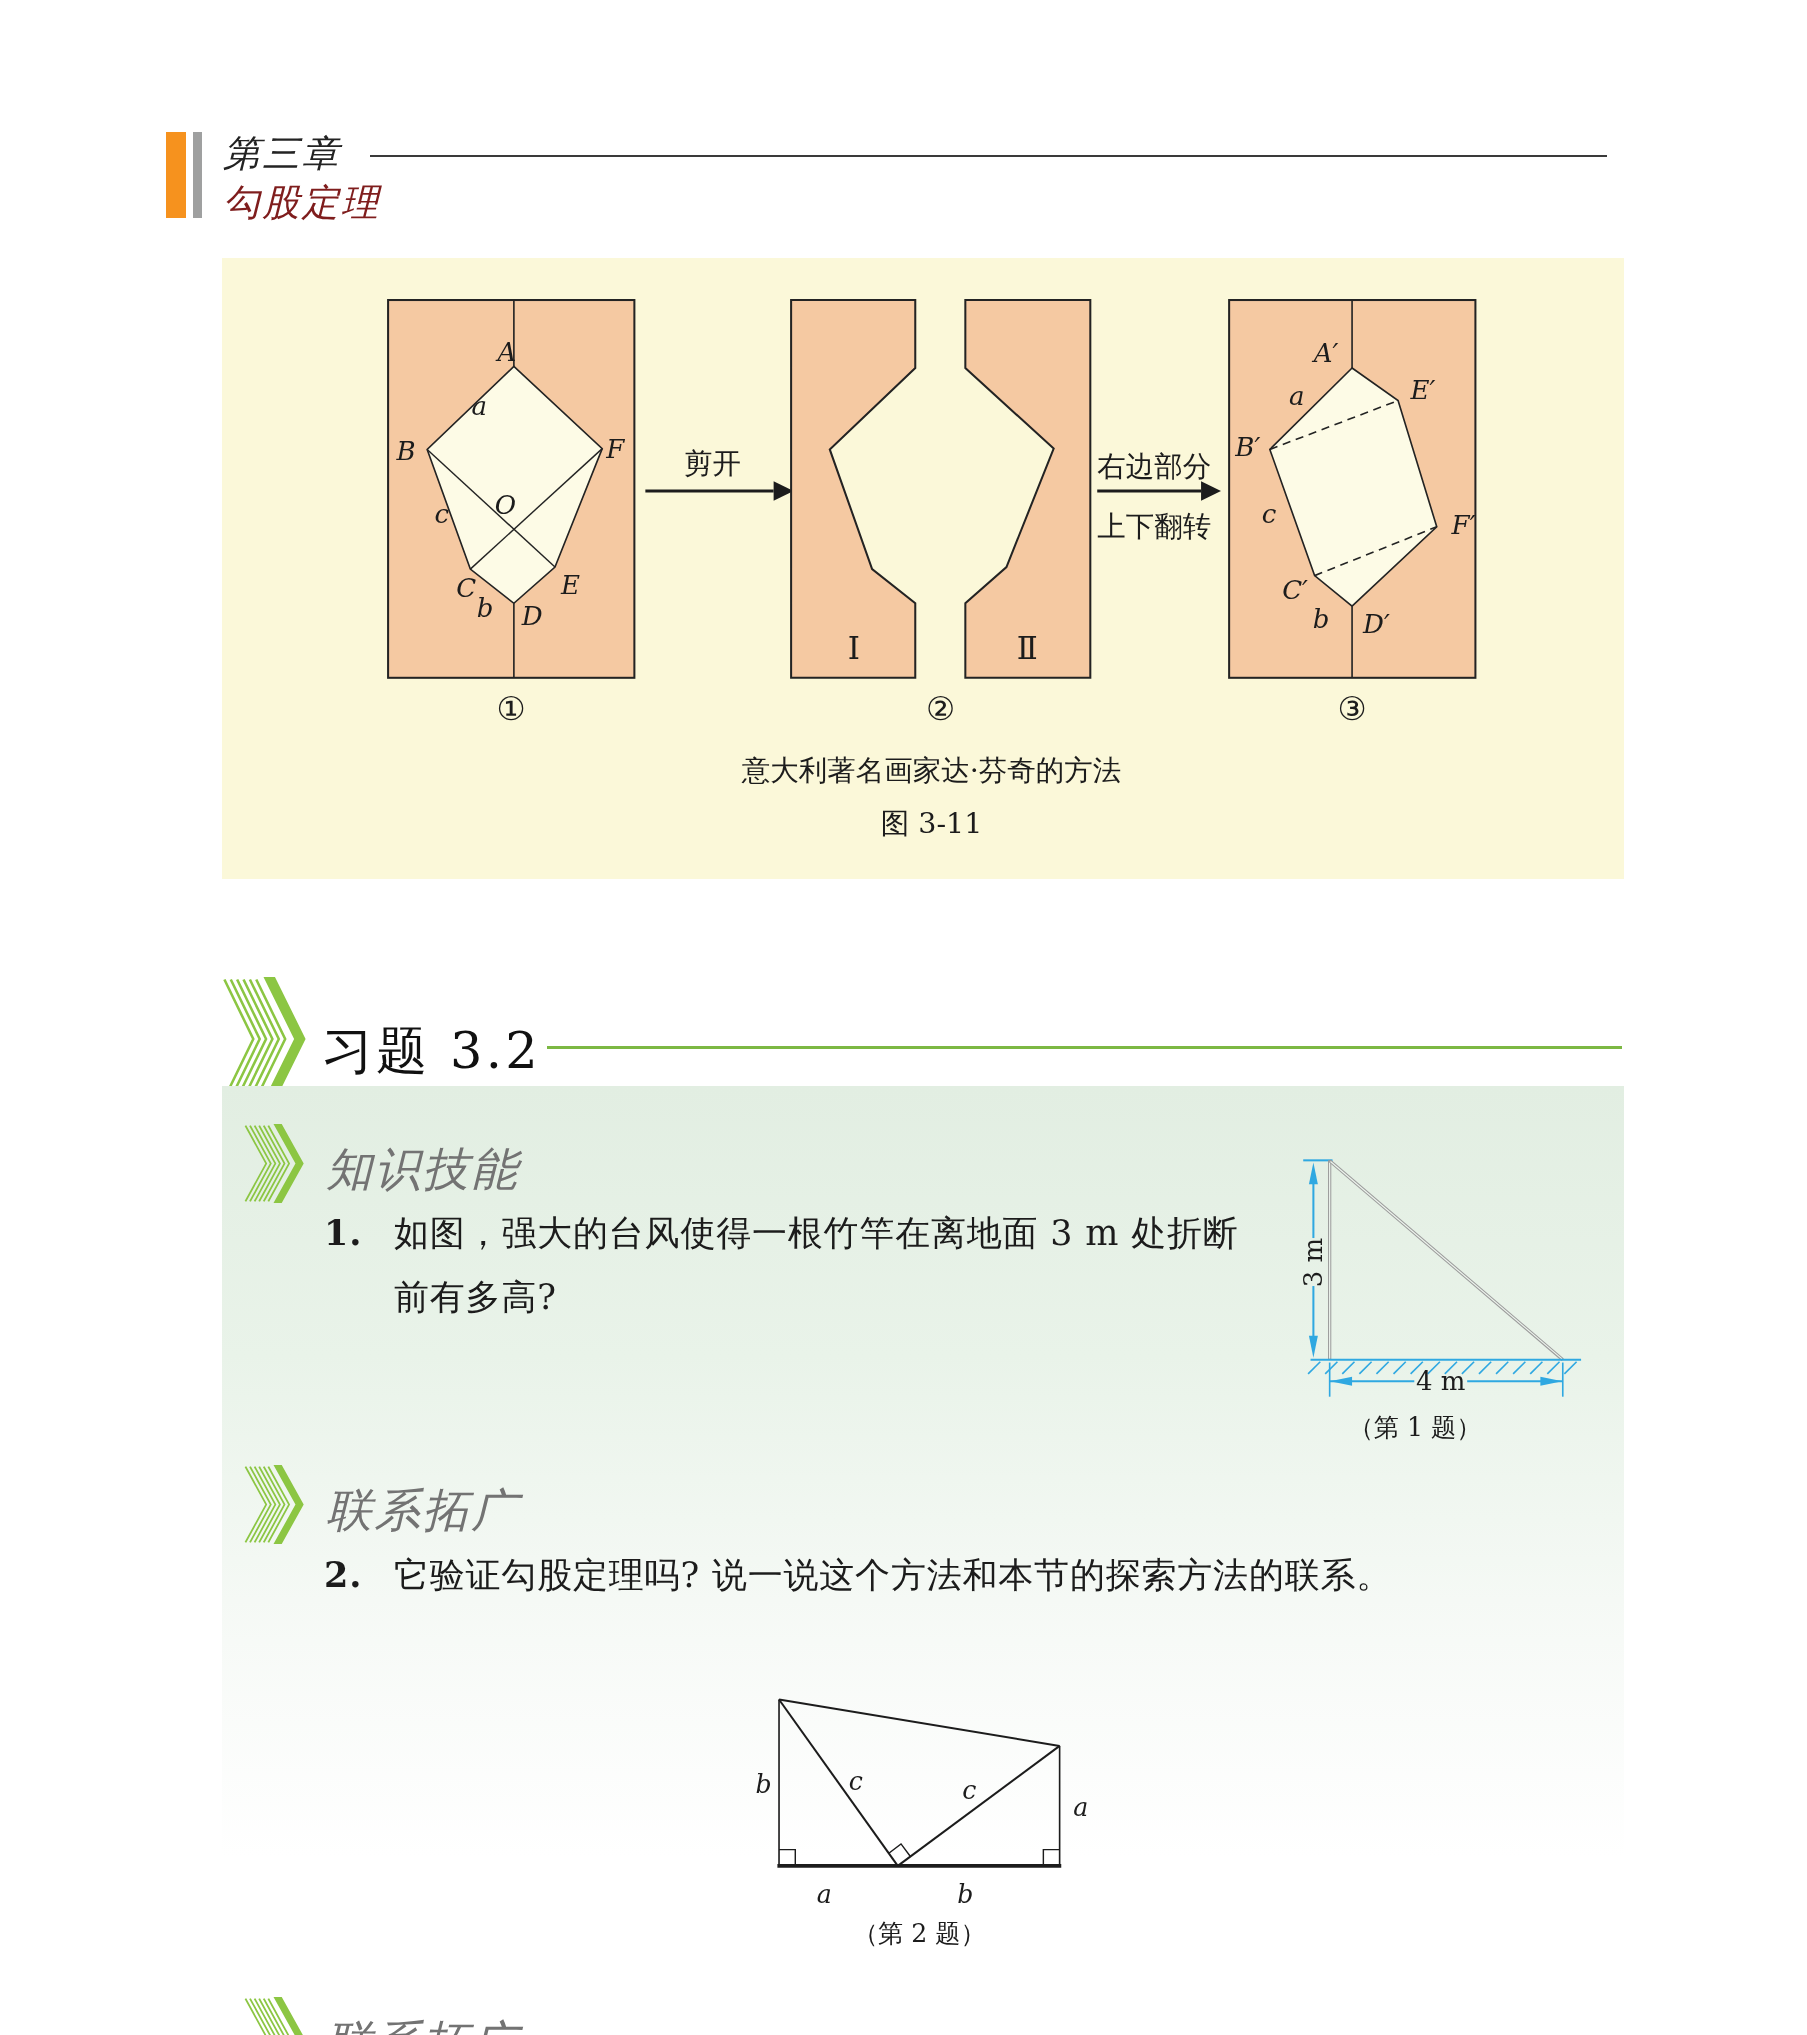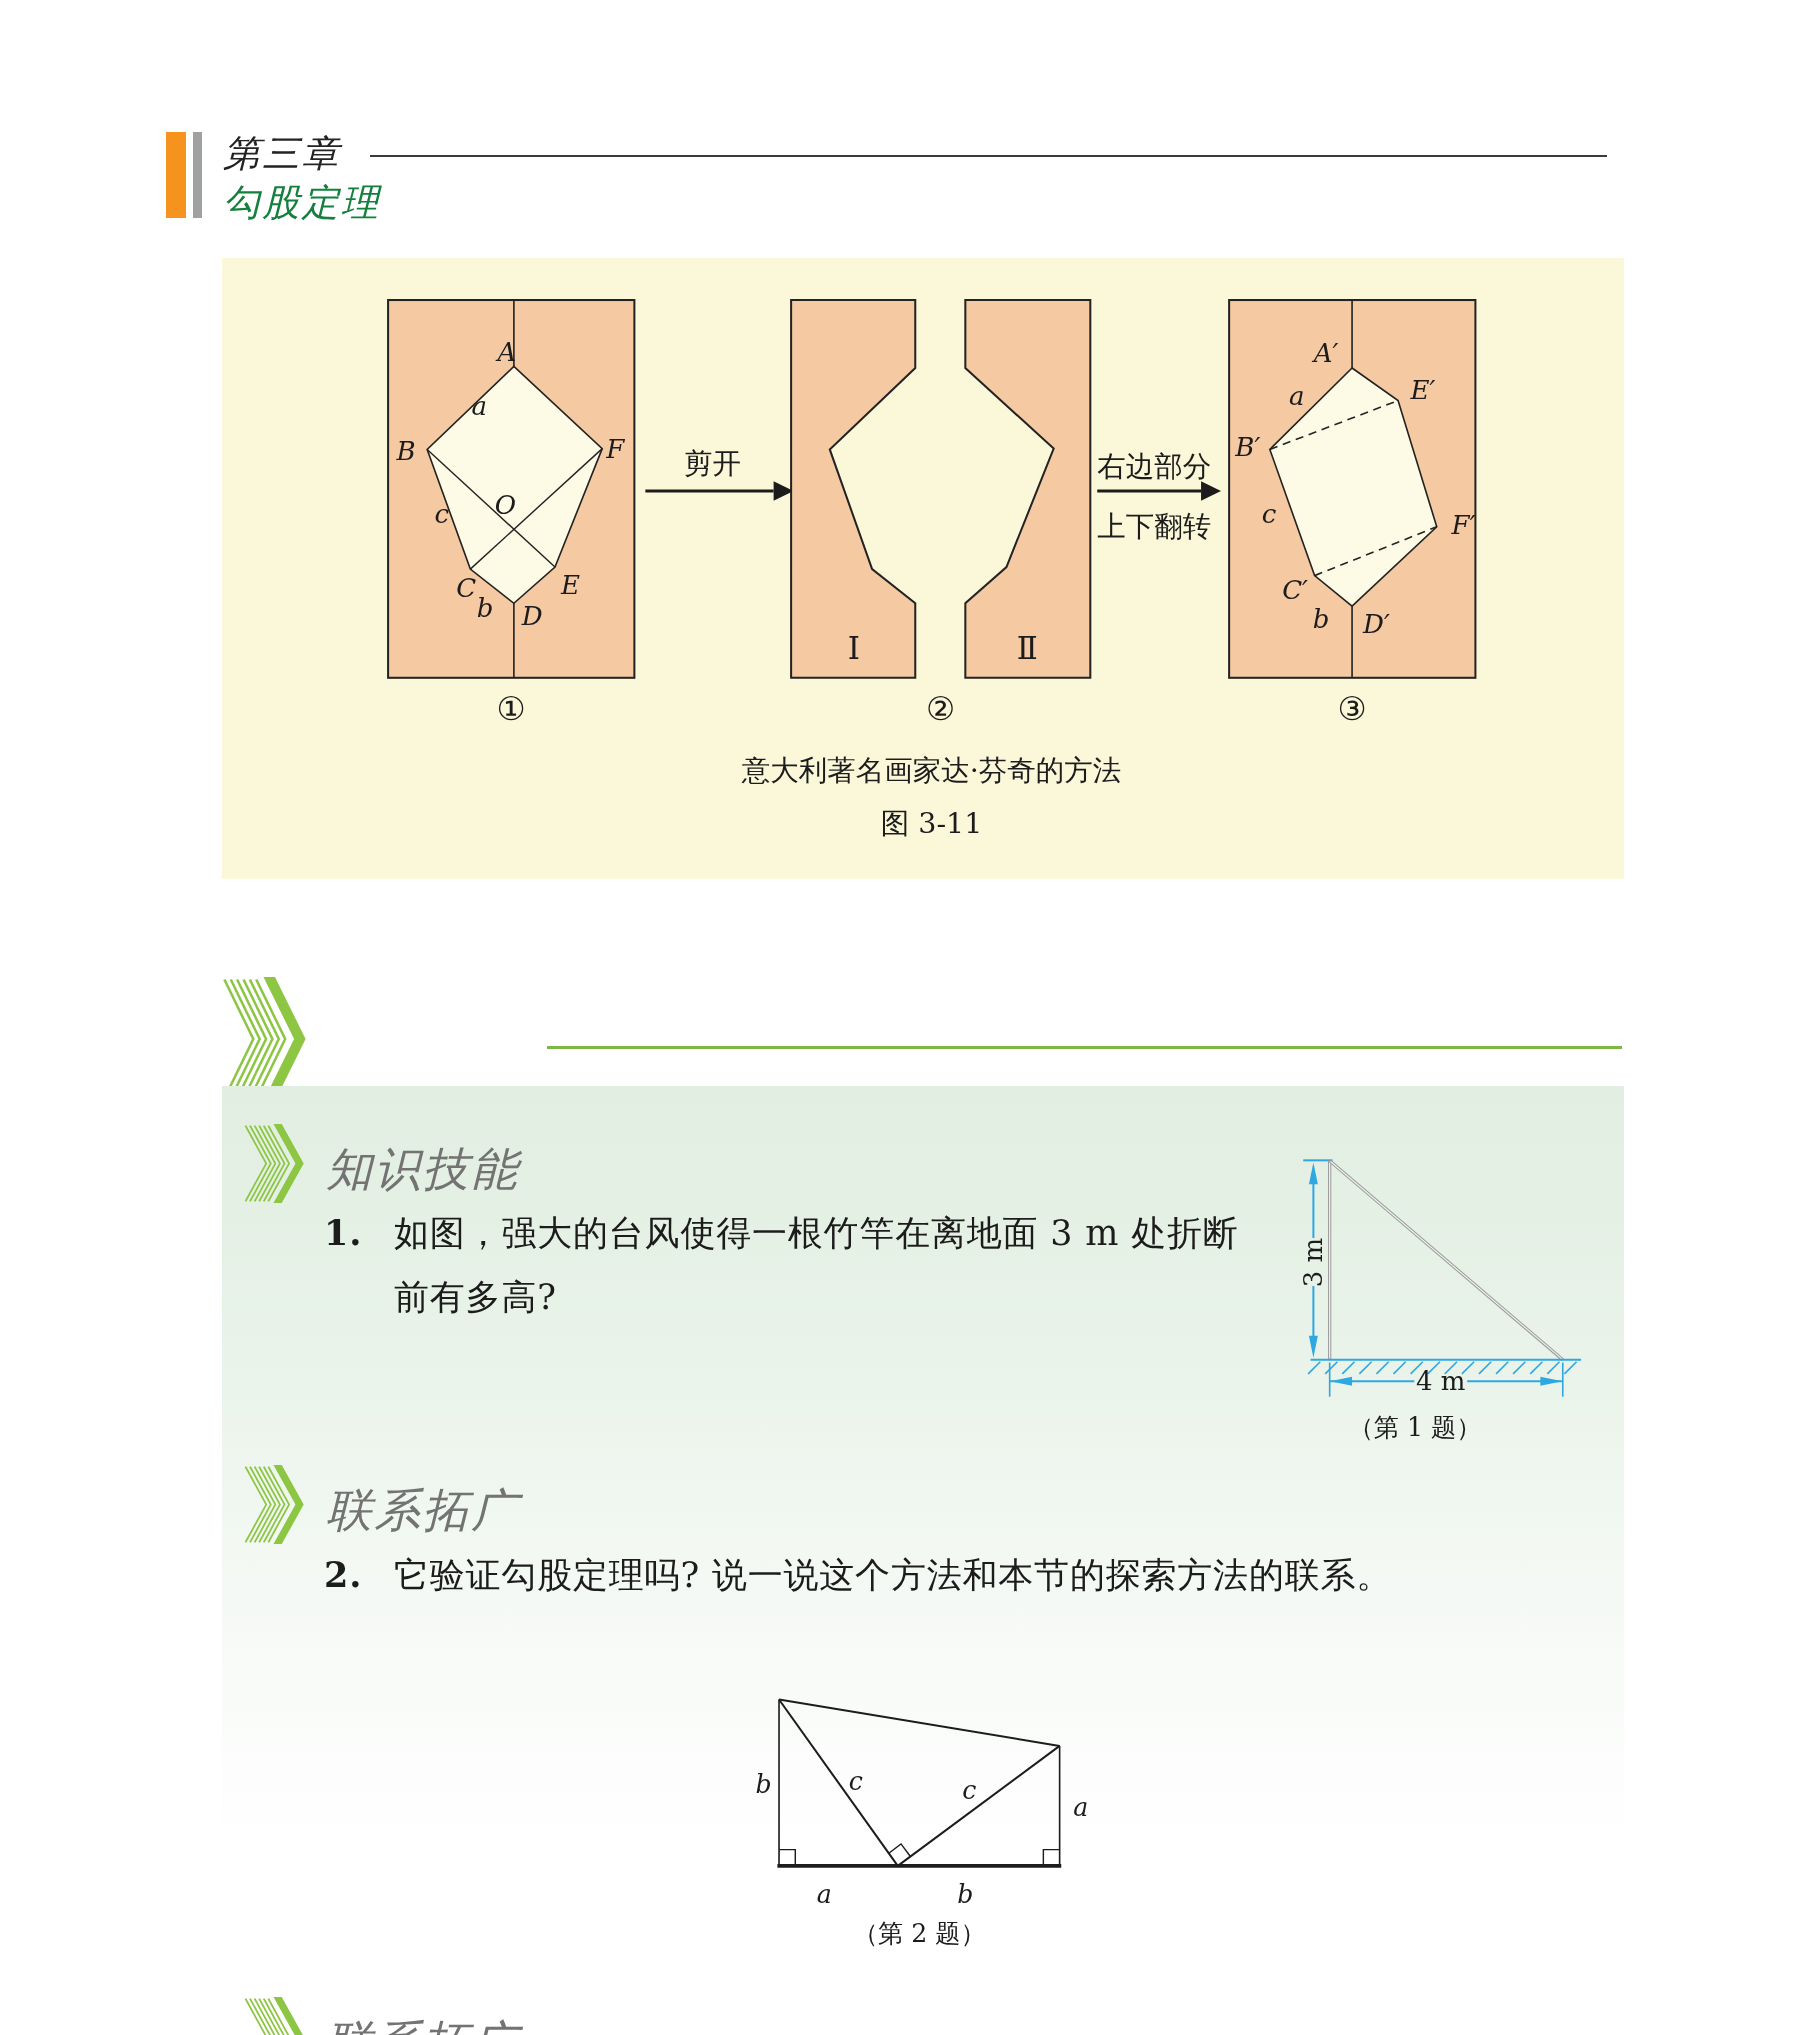--- a/index.html
+++ b/index.html
@@ -5,21 +5,21 @@
   html,body{margin:0;padding:0;background:#fff;}
   .page{position:relative;width:1808px;height:2558px;background:#ffffff;
         font-family:"DejaVu Serif","Liberation Serif",serif;color:#1c1c1c;overflow:hidden;}
   .abs{position:absolute;}
   .sans{font-family:"Liberation Sans","DejaVu Sans",sans-serif;font-style:italic;}
   
   .bar-orange{left:166px;top:132px;width:19.5px;height:86px;background:#F6921E;}
   .bar-gray{left:193px;top:132px;width:8.5px;height:86px;background:#9FA0A0;}
   .chapter-label{left:223px;top:129px;font-size:37px;letter-spacing:2.4px;color:#232323;}
   .chapter-rule{left:370px;top:155px;width:1237px;height:2.4px;background:#3a3a3a;}
-  .chapter-title{left:223px;top:178px;font-size:37px;letter-spacing:2.4px;color:#15803d;}
+  .chapter-title{left:223px;top:178px;font-size:37px;letter-spacing:2.4px;color:#7f1d1d;}
   
   .fig-block{left:222px;top:258px;width:1402px;height:621px;background:#FBF8D9;}
   
   .ex-chevron{left:221px;top:977px;}
   .ex-title{left:322px;top:1017px;font-size:51px;letter-spacing:3.3px;color:#111;}
   .ex-rule{left:547px;top:1046px;width:1075px;height:2.8px;background:#7CB843;}
   
   .band{left:222px;top:1086px;width:1402px;height:771px;
         background:linear-gradient(180deg,#E2EEE2 0%,#E9F3E9 35%,#F7FAF7 72%,#FFFFFF 100%);}
   
@@ -135,20 +135,21 @@
       </g>
 
       <text class="cap" x="1743" y="1282" text-anchor="middle">意大利著名画家达·芬奇的方法</text>
       <text class="cap" x="1743" y="1412" text-anchor="middle">图 3-11</text>
     </svg>
   </div>
 
   <svg class="abs ex-chevron" width="85" height="124" viewBox="0 0 200 300" preserveAspectRatio="none">
       <use href="#chev"></use>
     </svg>
+  <div class="abs ex-title">习题 3.2</div>
   <div class="abs ex-rule"></div>
 
   <div class="abs band"></div>
 
   <svg class="abs chev-skills" width="61" height="79" viewBox="0 0 200 300" preserveAspectRatio="none">
       <use href="#chev"></use>
     </svg>
   <div class="abs sec-head head-skills sans">知识技能</div>
 
   <div class="abs problem p1">

